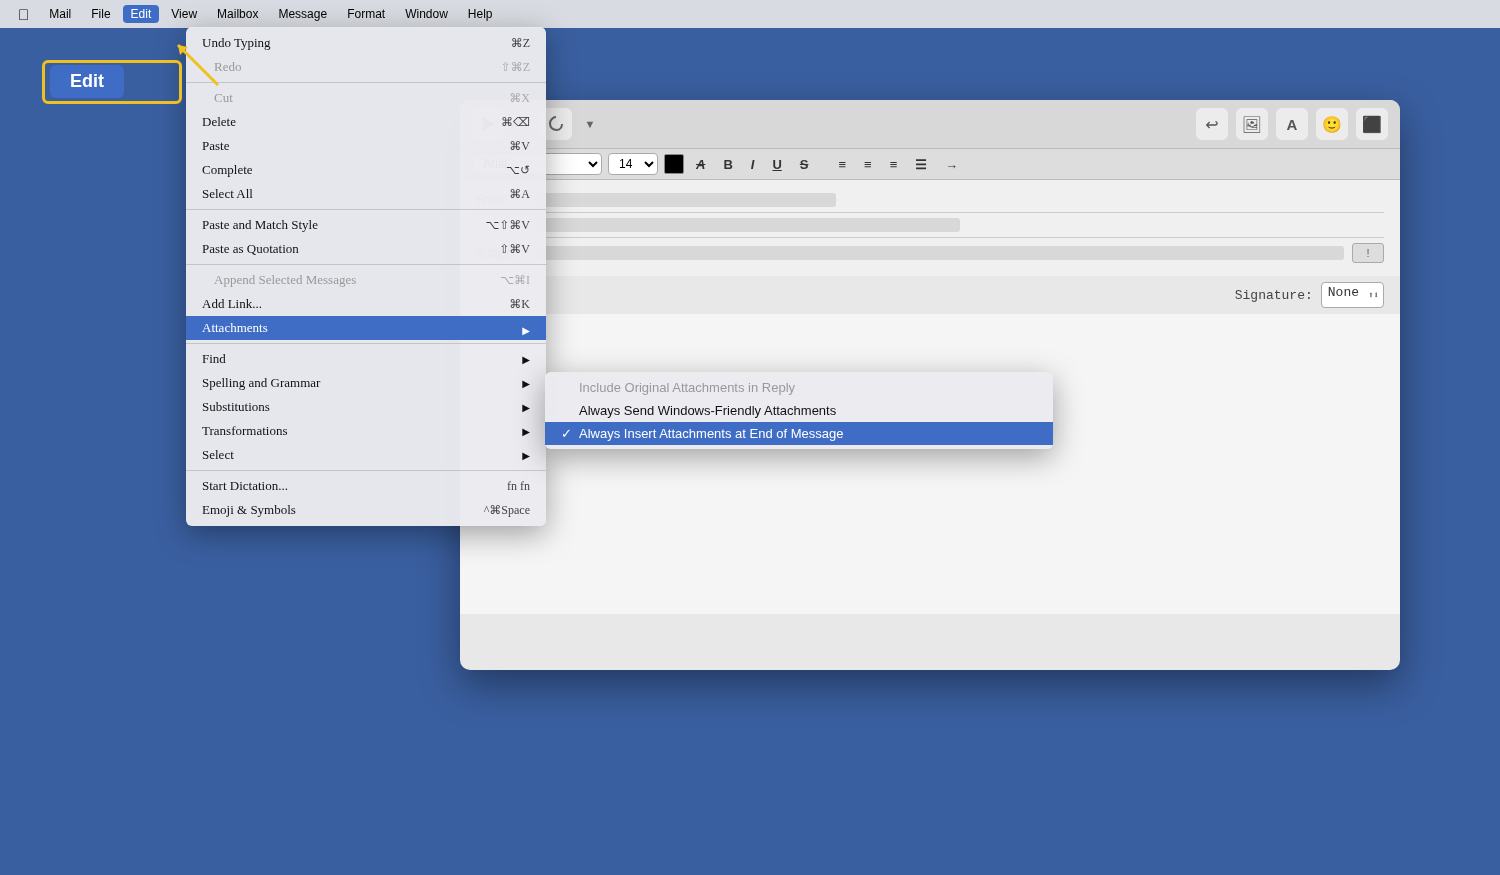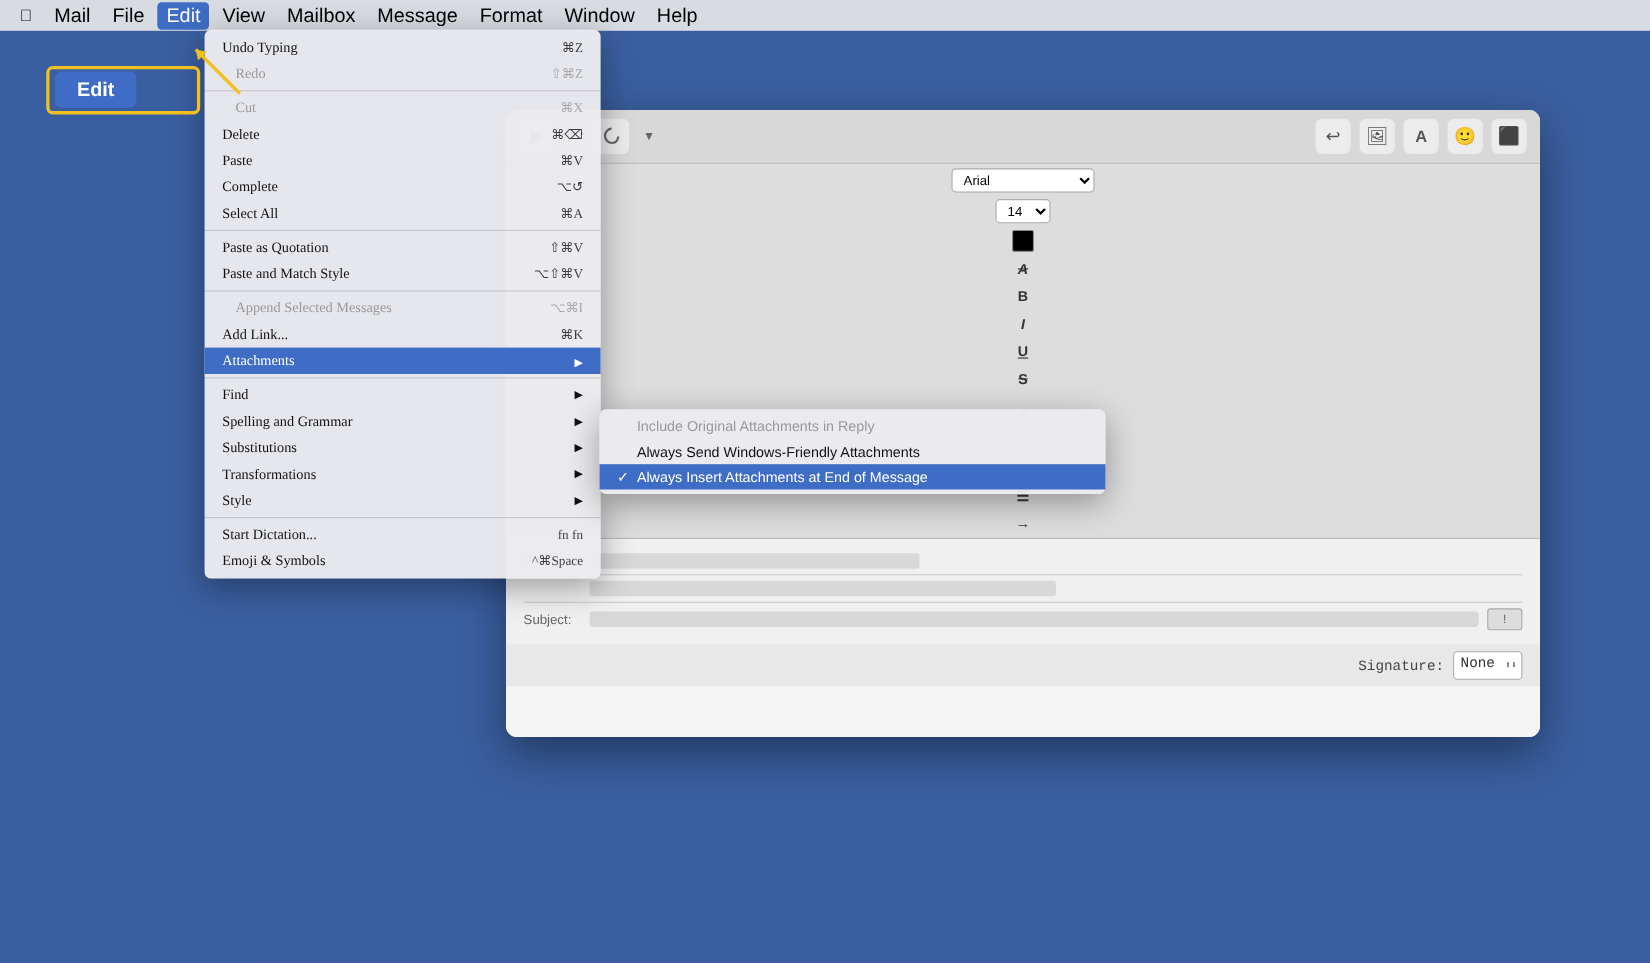--- a/index.html
+++ b/index.html
@@ -22,21 +22,21 @@
       align-items: center;
       padding: 0 10px;
       gap: 4px;
       position: relative;
       z-index: 100;
     }
     .menubar-item {
       padding: 2px 8px;
       border-radius: 4px;
       cursor: pointer;
-      font-size: 18px;
+      font-size: 12px;
       color: #000;
       white-space: nowrap;
     }
     .menubar-item.active {
       background: #3f6cc4;
       color: #fff;
     }
     .apple-icon {
       font-size: 15px;
       padding: 0 8px;
@@ -123,21 +123,21 @@
       height: 1px;
       background: rgba(0,0,0,0.15);
       margin: 3px 0;
     }
 
     
     .attachments-submenu {
       position: absolute;
       top: 372px;
       left: 545px;
-      width: 460px;
+      width: 508px;
       background: rgba(235,235,240,0.97);
       border-radius: 6px;
       box-shadow: 0 8px 30px rgba(0,0,0,0.35);
       padding: 4px 0;
       z-index: 400;
     }
     .submenu-item {
       display: flex;
       align-items: center;
       padding: 4px 16px;
@@ -191,21 +191,20 @@
       font-size: 16px;
       color: #555;
     }
     .format-bar {
       display: flex;
       align-items: center;
       padding: 4px 12px;
       gap: 6px;
       background: #ddd;
       border-bottom: 1px solid #bbb;
-      flex-direction: column;
     }
     .font-selector {
       background: #fff;
       border: 1px solid #aaa;
       border-radius: 4px;
       padding: 2px 6px;
       font-size: 12px;
       width: 130px;
     }
     .size-selector {
@@ -318,26 +317,26 @@
   <div class="menu-item">
     <span class="menu-item-label">Complete</span>
     <span class="menu-item-shortcut">⌥↺</span>
   </div>
   <div class="menu-item">
     <span class="menu-item-label">Select All</span>
     <span class="menu-item-shortcut">⌘A</span>
   </div>
   <div class="menu-separator"></div>
   <div class="menu-item">
+    <span class="menu-item-label">Paste and Match Style</span>
+    <span class="menu-item-shortcut">⌥⇧⌘V</span>
+  </div>
+  <div class="menu-item">
     <span class="menu-item-label">Paste as Quotation</span>
     <span class="menu-item-shortcut">⇧⌘V</span>
-  </div>
-  <div class="menu-item">
-    <span class="menu-item-label">Paste and Match Style</span>
-    <span class="menu-item-shortcut">⌥⇧⌘V</span>
   </div>
   <div class="menu-separator"></div>
   <div class="menu-item disabled">
     <span class="menu-item-label">Append Selected Messages</span>
     <span class="menu-item-shortcut">⌥⌘I</span>
   </div>
   <div class="menu-item">
     <span class="menu-item-label">Add Link...</span>
     <span class="menu-item-shortcut">⌘K</span>
   </div>
@@ -356,21 +355,21 @@
   </div>
   <div class="menu-item">
     <span class="menu-item-label">Substitutions</span>
     <span class="menu-item-arrow">▶</span>
   </div>
   <div class="menu-item">
     <span class="menu-item-label">Transformations</span>
     <span class="menu-item-arrow">▶</span>
   </div>
   <div class="menu-item">
-    <span class="menu-item-label">Style</span>
+    <span class="menu-item-label">Select</span>
     <span class="menu-item-arrow">▶</span>
   </div>
   <div class="menu-separator"></div>
   <div class="menu-item">
     <span class="menu-item-label">Start Dictation...</span>
     <span class="menu-item-shortcut">fn fn</span>
   </div>
   <div class="menu-item">
     <span class="menu-item-label">Emoji &amp; Symbols</span>
     <span class="menu-item-shortcut">^⌘Space</span>

